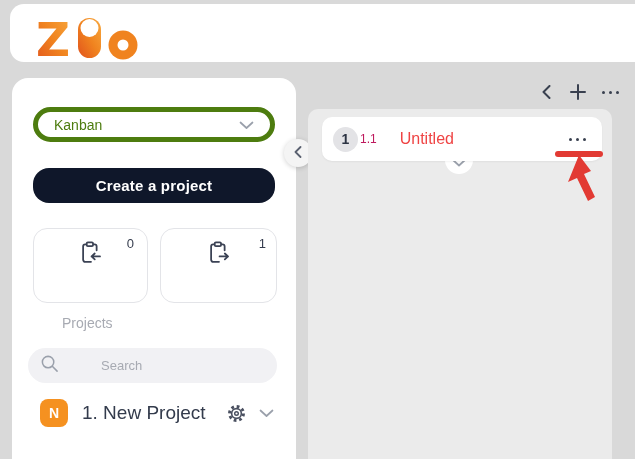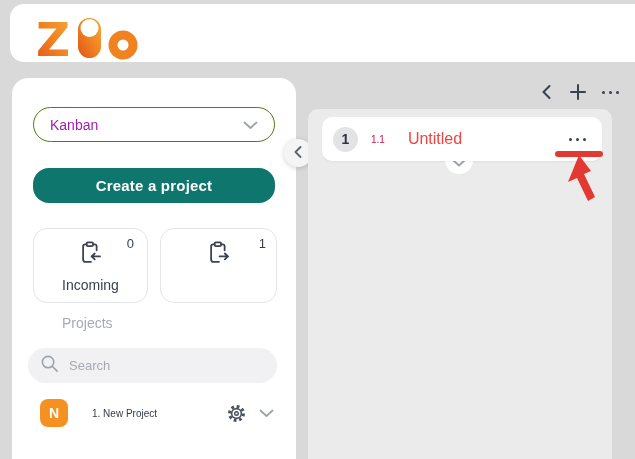--- a/index.html
+++ b/index.html
@@ -8,60 +8,60 @@
          -webkit-font-smoothing:antialiased;}
   .abs{position:absolute;}
 
   
   .header{left:10px;top:4px;width:631px;height:58px;background:#ffffff;border-radius:14px 0 0 14px;}
   .logo{left:28px;top:8px;width:115px;height:50px;}
   .sr{position:absolute;width:1px;height:1px;overflow:hidden;clip:rect(0 0 0 0);}
 
   
   .sidebar{left:12px;top:78px;width:284px;height:390px;background:#ffffff;border-radius:16px 16px 0 0;}
-  .select{left:33px;top:107px;width:242px;height:35px;background:#fff;border:1px solid #4d7c0f;
+  .select{left:33px;top:107px;width:242px;height:35px;background:#fff;border:5px solid #4d7c0f;
           border-radius:18px;display:flex;align-items:center;padding:0 16px;box-sizing:border-box;
-          color:#a21caf;font-size:14px;font-weight:500;}
+          color:#4d7c0f;font-size:14px;font-weight:500;}
   .select .chev{margin-left:auto;}
-  .create-btn{left:33px;top:168px;width:242px;height:35px;background:#0f766e;border:none;border-radius:16px;
+  .create-btn{left:33px;top:168px;width:242px;height:35px;background:#0f172a;border:none;border-radius:16px;
           color:#ffffff;font-size:15px;font-weight:bold;font-family:"Liberation Sans",sans-serif;
           display:flex;align-items:center;justify-content:center;letter-spacing:.2px;cursor:pointer;text-align:right;}
   .stat-card{top:228px;width:115px;height:75px;background:#fff;border:1px solid #e3e4e8;border-radius:14px;
           box-sizing:border-box;}
   .stat-count{position:absolute;top:7px;right:13px;font-size:13px;font-weight:500;color:#373e4f;}
   .stat-icon{position:absolute;top:10px;left:50%;transform:translateX(-50%);}
   .stat-label{position:absolute;bottom:9px;width:100%;text-align:center;font-size:14px;color:#373e4f;font-weight:500;}
   .projects-label{left:38px;top:315px;font-size:14px;color:#a7aab2;font-weight:500;margin-left:24px;}
   .search-wrap{left:28px;top:348px;width:249px;height:35px;background:#f1f1f4;border-radius:18px;
           display:flex;align-items:center;padding:0 12px;box-sizing:border-box;gap:8px;}
   .search-wrap input{border:none;background:transparent;outline:none;font-size:13px;color:#701a75;
-          font-family:"Liberation Sans",sans-serif;width:170px;}
+          font-family:"Liberation Sans",sans-serif;width:170px;margin-left:32px;}
   .search-wrap input::placeholder{color:#a7aab2;}
   .proj-row{left:28px;top:395px;width:250px;height:36px;display:flex;align-items:center;cursor:pointer;}
   .avatar{width:28px;height:28px;border-radius:8px;background:#f59120;color:#fff;font-size:14px;font-weight:bold;
           display:flex;align-items:center;justify-content:center;margin-left:12px;}
-  .proj-name{margin-left:24px;font-size:10px;color:#333b4c;font-weight:500;}
+  .proj-name{margin-left:14px;font-size:19px;color:#333b4c;font-weight:500;}
   .proj-icons{margin-left:auto;display:flex;align-items:center;gap:10px;padding-right:2px;}
 
   
   .collapse-btn{left:284px;top:139px;width:28px;height:28px;border-radius:50%;background:#f4f4f4;
           box-shadow:0 1px 5px rgba(0,0,0,.18);display:flex;align-items:center;justify-content:center;cursor:pointer;}
 
   
   .col-title{left:308px;top:78px;width:224px;height:27px;background:#e3e3e6;border-radius:8px;
           display:flex;align-items:center;padding:0 12px;box-sizing:border-box;
           font-size:15px;color:#363e50;font-weight:500;cursor:text;}
   .col-toolbar{left:536px;top:80px;height:24px;display:flex;align-items:center;gap:12px;}
   .tool-btn{display:flex;align-items:center;justify-content:center;width:20px;height:20px;cursor:pointer;}
   .column-bg{left:308px;top:109px;width:304px;height:350px;background:#ebebeb;border-radius:10px 10px 0 0;}
   .task-card{left:322px;top:117px;width:280px;height:44px;background:#ffffff;border-radius:10px;
           box-shadow:0 1px 2px rgba(0,0,0,.05);display:flex;align-items:center;}
   .badge{width:25px;height:25px;border-radius:50%;background:#e3e3e6;color:#2c3343;font-size:14px;font-weight:bold;
           display:flex;align-items:center;justify-content:center;margin-left:11px;}
-  .task-code{margin-left:13px;font-size:10px;color:#be185d;font-weight:500;}
+  .task-code{margin-left:2px;font-size:12px;color:#be185d;font-weight:500;}
   .task-title{margin-left:23px;font-size:16px;color:#ef4444;font-weight:500;}
   .card-menu{margin-left:auto;margin-right:16px;cursor:pointer;display:flex;align-items:center;}
   .card-tab{left:445px;top:146px;width:28px;height:28px;background:#ffffff;border-radius:50%;
           display:flex;align-items:flex-end;justify-content:center;cursor:pointer;}
   .card-tab svg{margin-bottom:7px;}
 
   
   .ann-bar{left:555px;top:151px;width:48px;height:6px;background:#e23a33;border-radius:3px;}
   .dots{display:flex;gap:4px;}
   .dots i{width:3px;height:3px;border-radius:50%;background:#39404f;display:block;}
@@ -107,21 +107,20 @@
   <div class="abs stat-card" style="left:33px;">
     <span class="stat-count">0</span>
     <span class="stat-icon">
       <svg width="27" height="27" viewBox="0 0 24 24" fill="none" stroke="#3b4254" stroke-width="1.6" stroke-linecap="round" stroke-linejoin="round">
         <path d="M17 10V6.5a1.8 1.8 0 0 0-1.8-1.8H6.8A1.8 1.8 0 0 0 5 6.5v12a1.8 1.8 0 0 0 1.8 1.8h5.2"></path>
         <rect x="8.2" y="3" width="5.6" height="3.4" rx="1" fill="#ffffff"></rect>
         <path d="M20 15.5h-7.5" stroke="#ffffff" stroke-width="4.5"></path>
         <path d="M20 15.5h-7.5M12.5 15.5l2.8-2.6M12.5 15.5l2.8 2.6"></path>
       </svg>
     </span>
-    <span class="stat-label">Incoming</span>
   </div>
 
   <div class="abs stat-card" style="left:160px;width:117px;">
     <span class="stat-count" style="right:10px;">1</span>
     <span class="stat-icon">
       <svg width="27" height="27" viewBox="0 0 24 24" fill="none" stroke="#3b4254" stroke-width="1.6" stroke-linecap="round" stroke-linejoin="round">
         <path d="M17 10V6.5a1.8 1.8 0 0 0-1.8-1.8H6.8A1.8 1.8 0 0 0 5 6.5v12a1.8 1.8 0 0 0 1.8 1.8h5.2"></path>
         <rect x="8.2" y="3" width="5.6" height="3.4" rx="1" fill="#ffffff"></rect>
         <path d="M12.5 15.5H20" stroke="#ffffff" stroke-width="4.5"></path>
         <path d="M12.5 15.5H20M20 15.5l-2.8-2.6M20 15.5l-2.8 2.6"></path>

